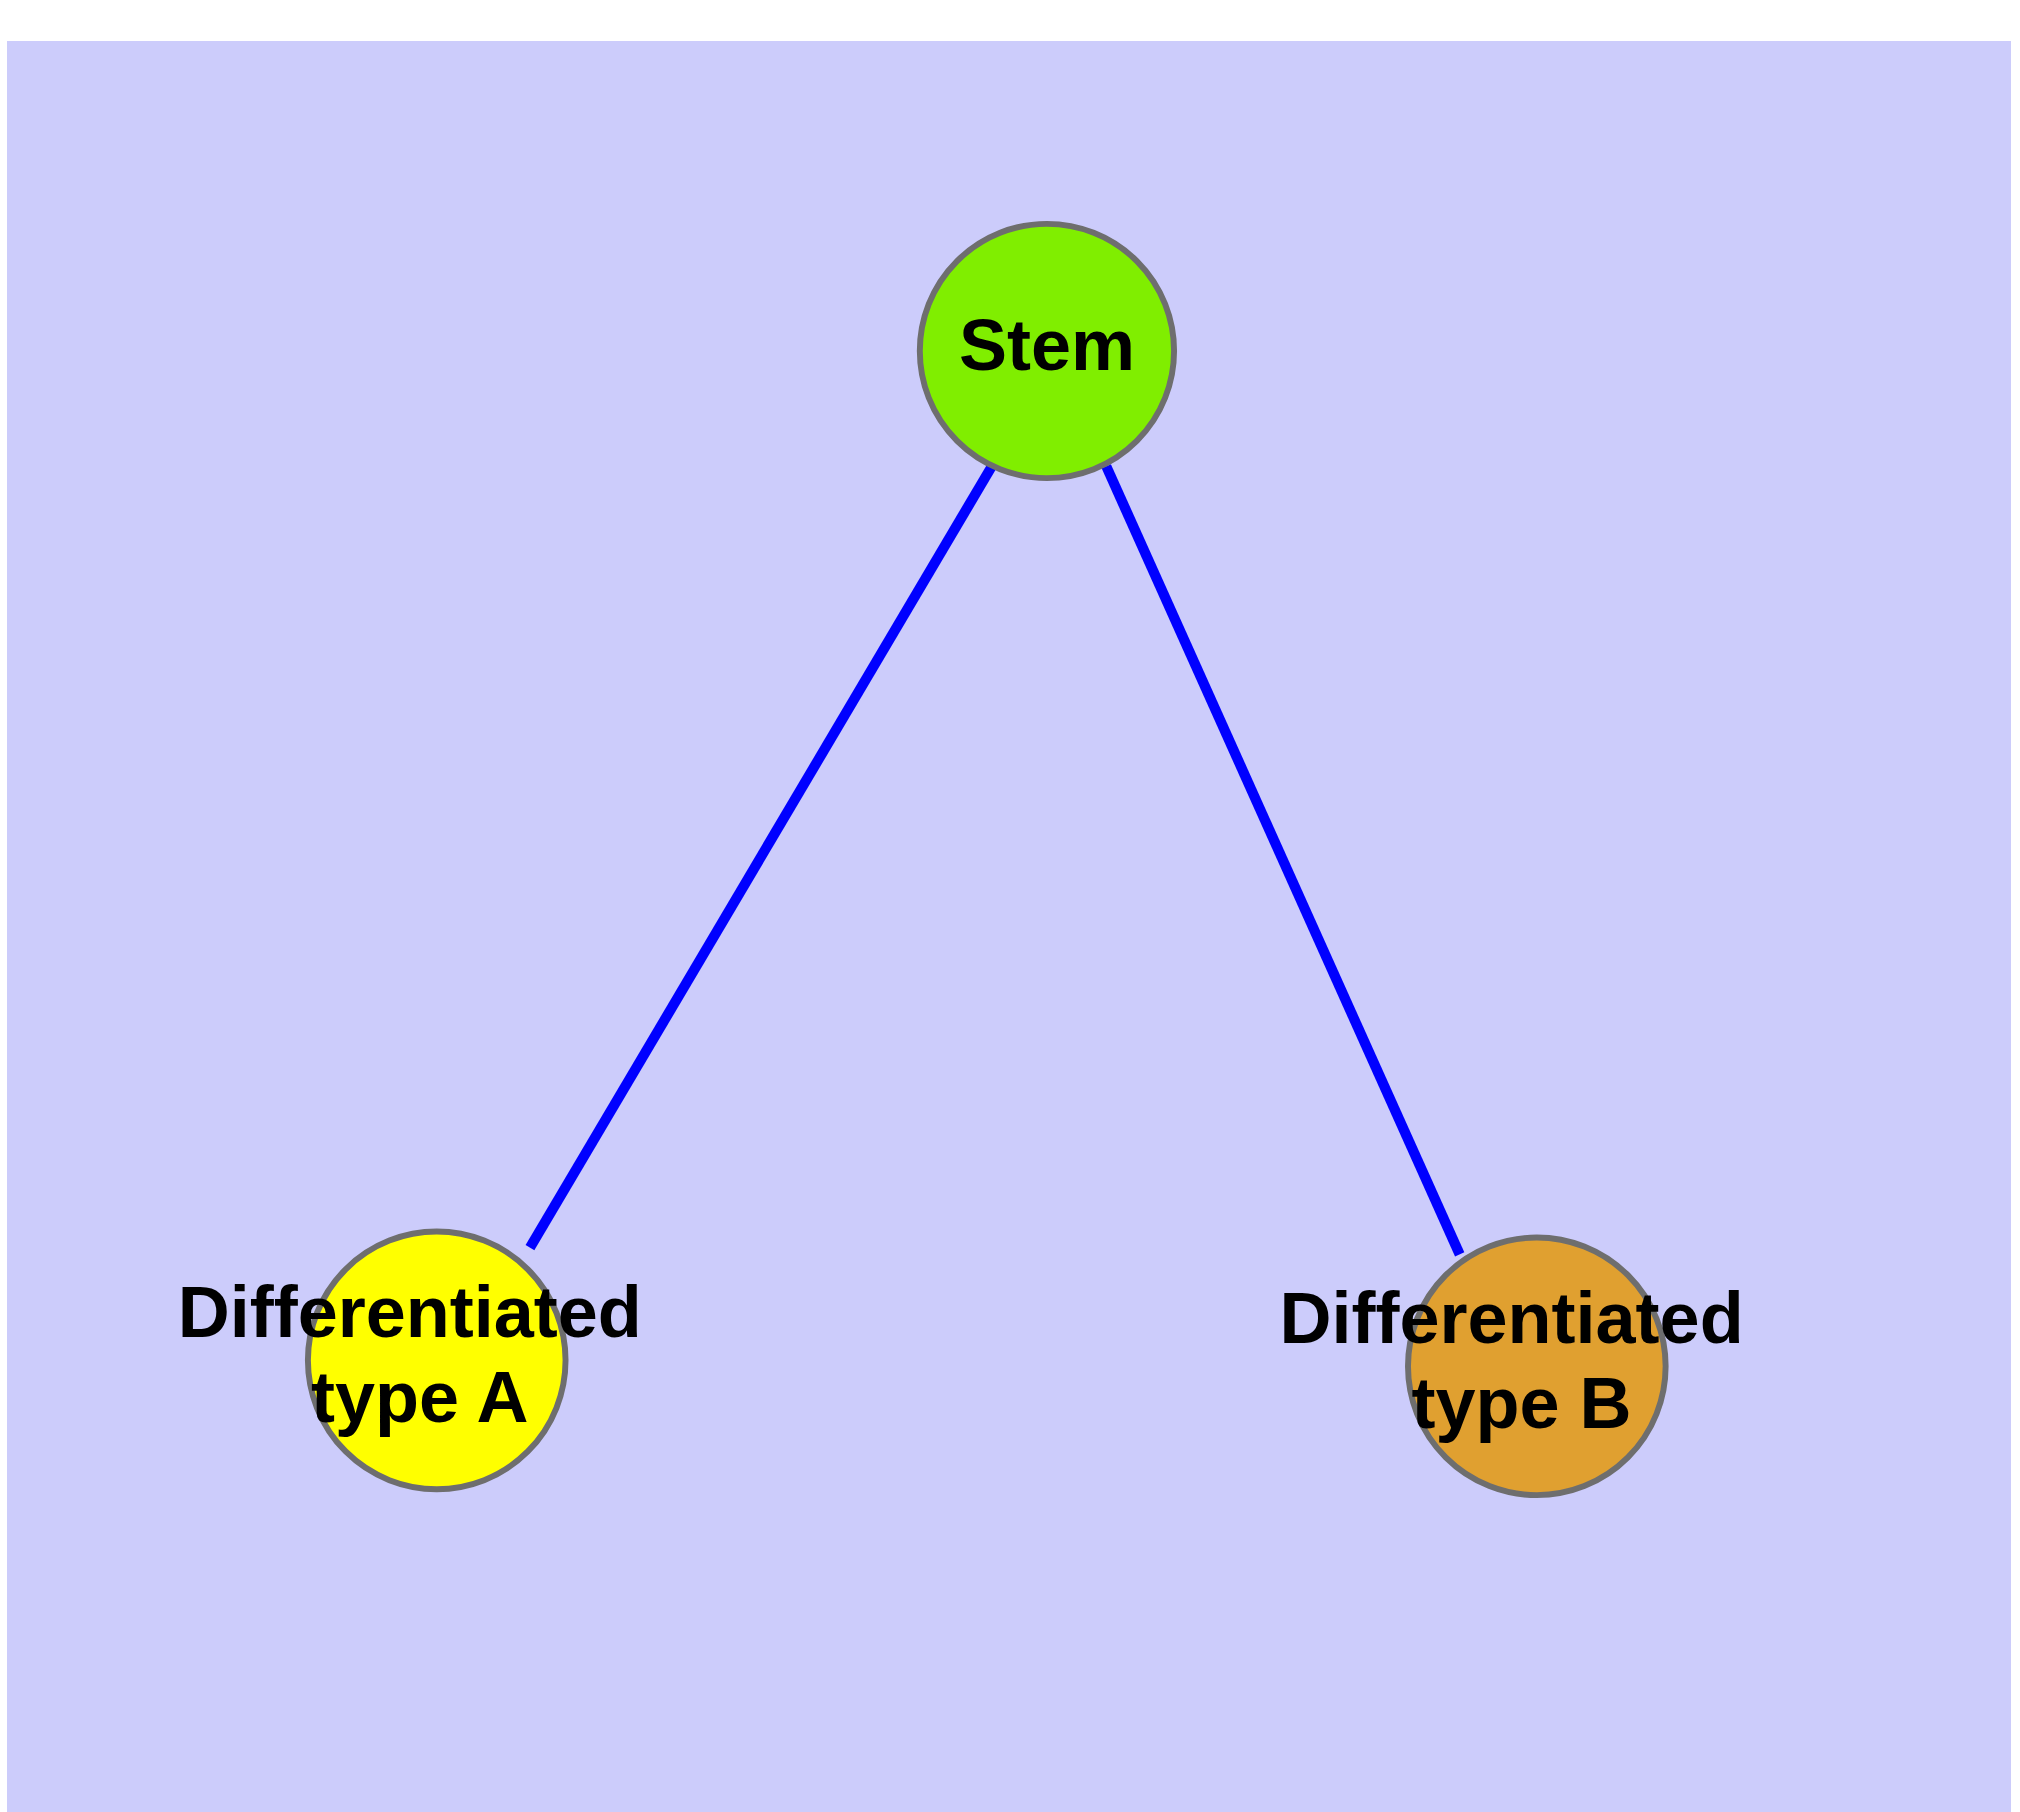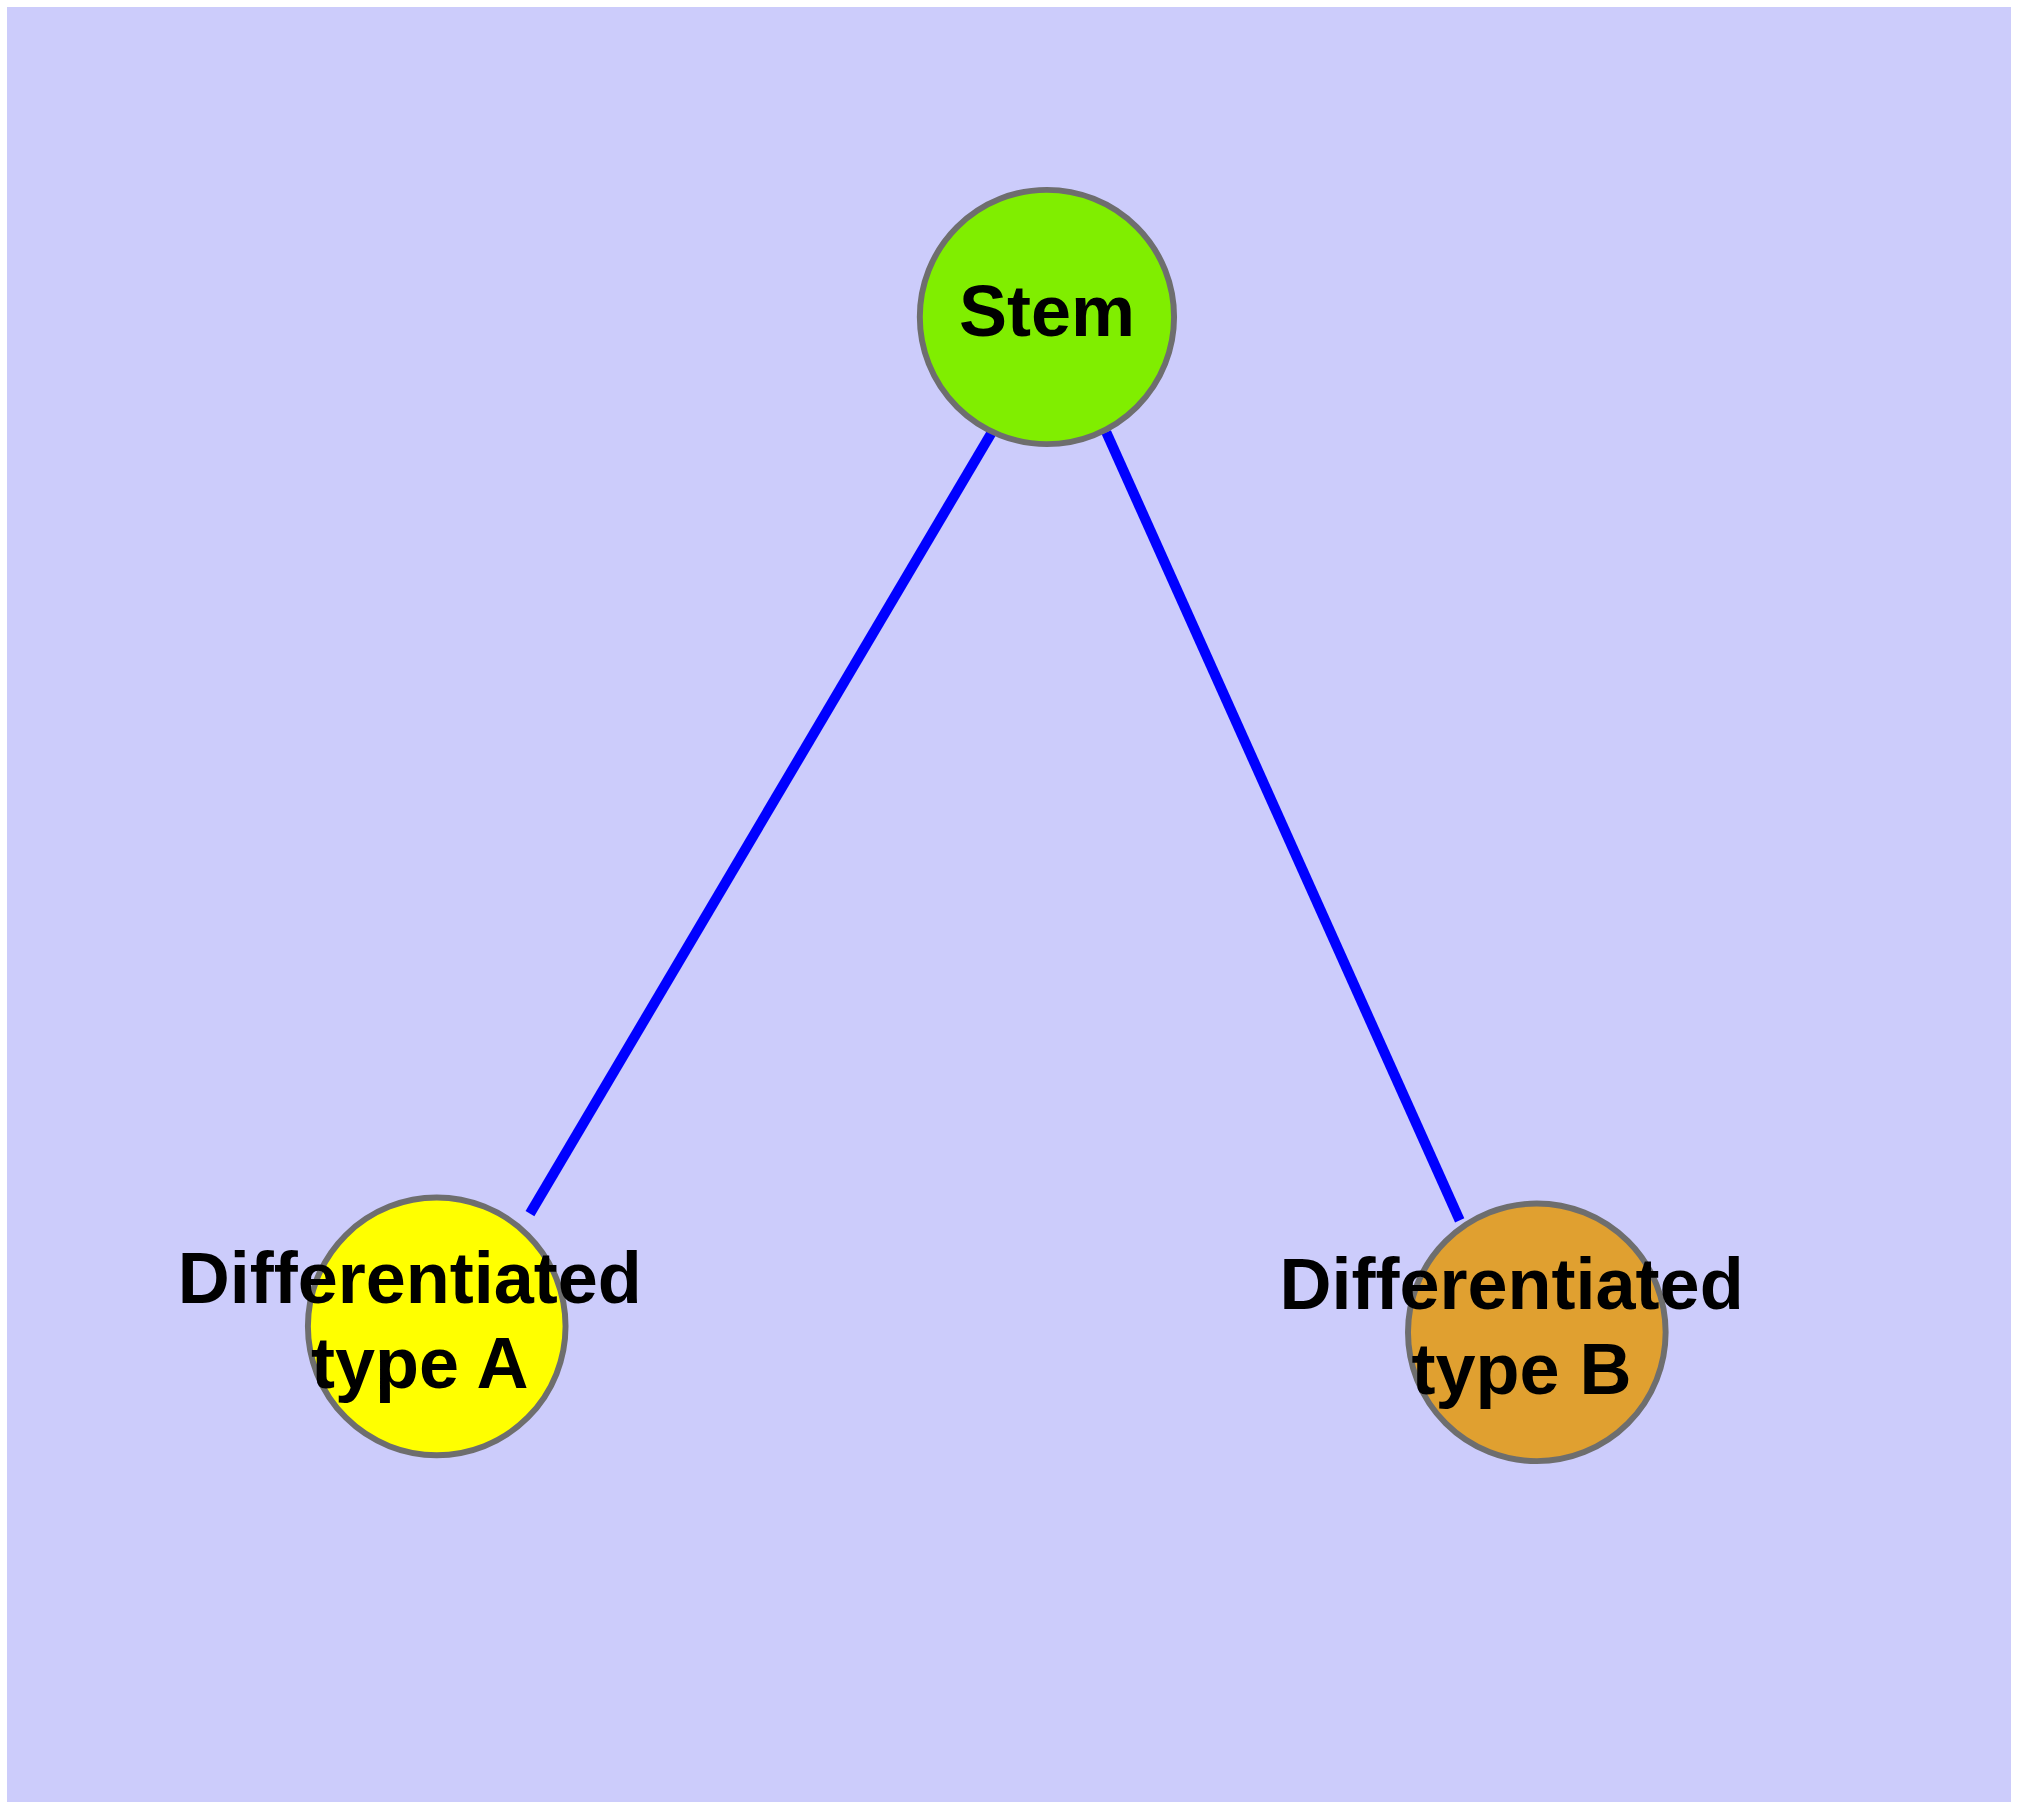--- a/index.html
+++ b/index.html
@@ -40,21 +40,21 @@
     font-family: "Liberation Sans", sans-serif;
     font-weight: bold;
     fill: #000000;
     text-anchor: middle;
     dominant-baseline: middle;
   }
 </style>
 </head>
 <body>
 
-<div id="canvas-root" style="width: 2021px; height: 1308px; background: rgb(255, 255, 255);">
+<div id="canvas-root" style="width: 2021px; height: 1308px; background: rgb(255, 255, 255); margin-top: 34px;">
 
   <div id="plot-area" style="background: rgb(204, 204, 251);"></div>
 
   <svg id="graph-svg" viewBox="0 0 2384 2138" xmlns="http://www.w3.org/2000/svg">
 
     <g id="edges-layer">
       <line id="edge-0" x1="1170" y1="510" x2="625" y2="1432" stroke="#0000ff" stroke-width="12" stroke-linecap="butt"></line>
       <line id="edge-1" x1="1305" y1="510" x2="1722" y2="1440" stroke="#0000ff" stroke-width="12" stroke-linecap="butt"></line>
     </g>
 

